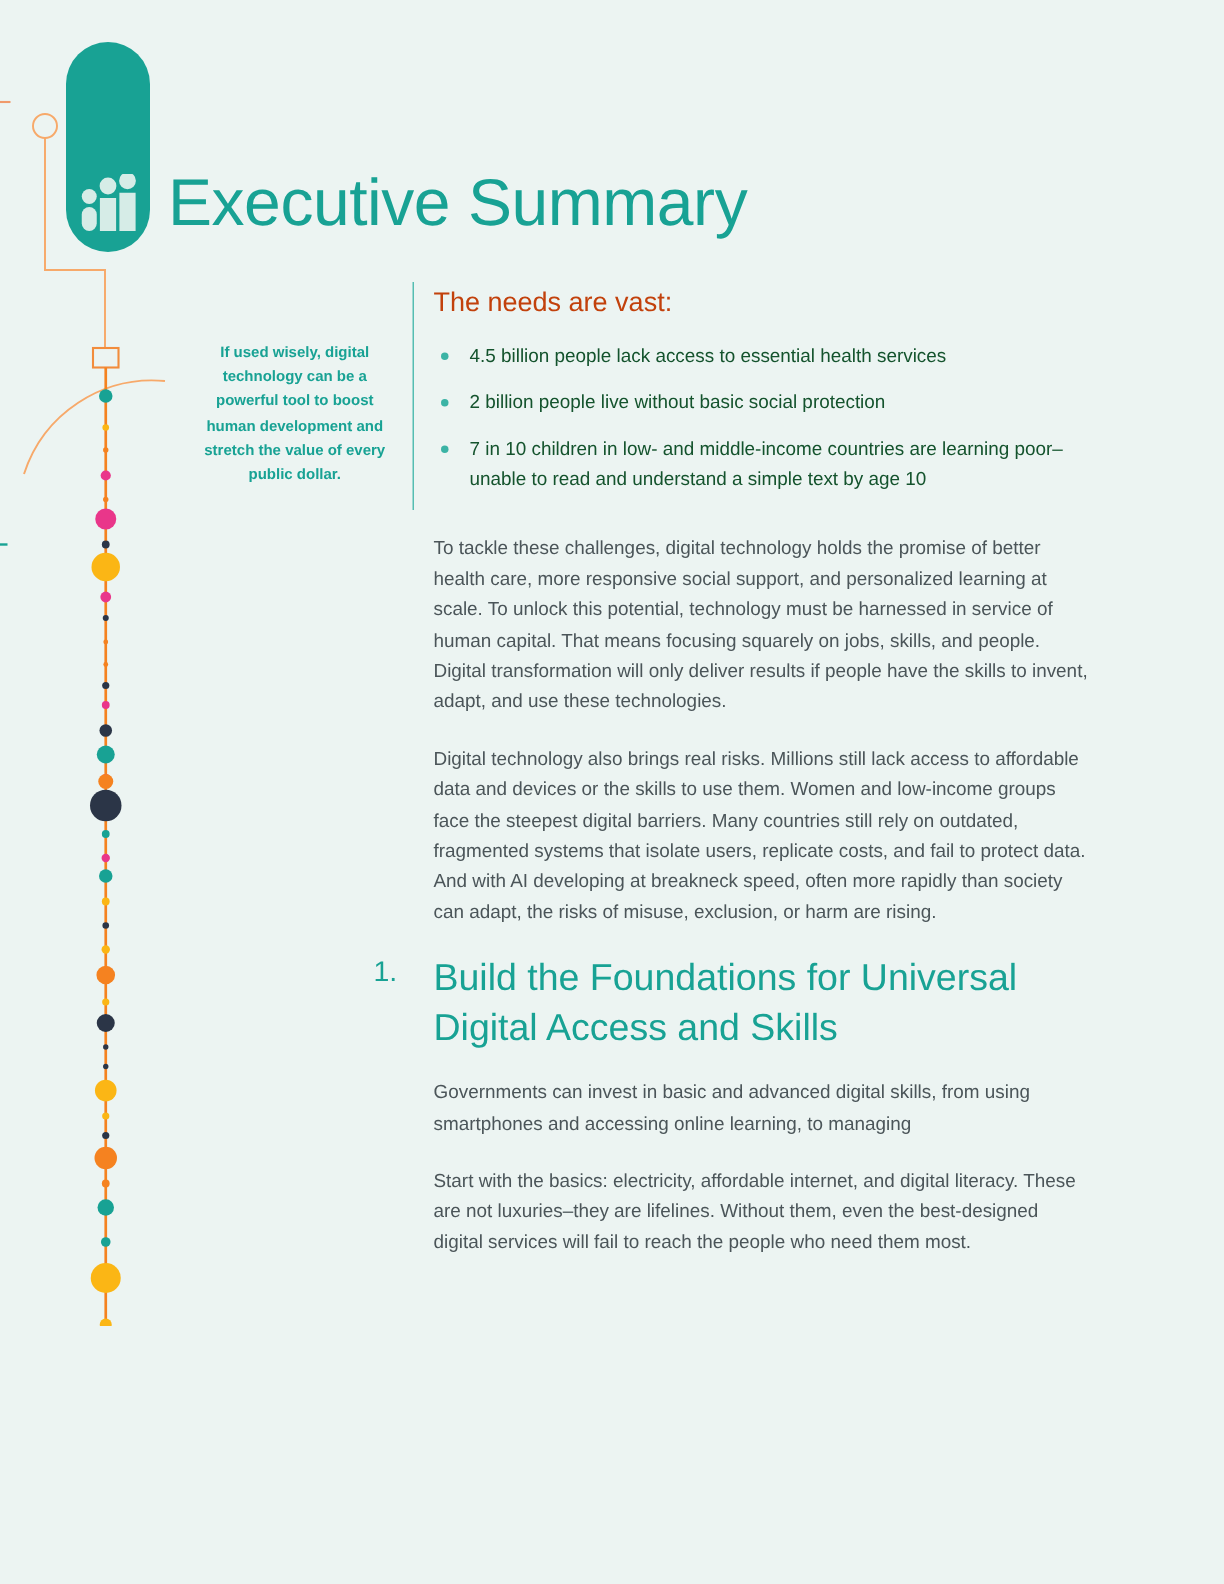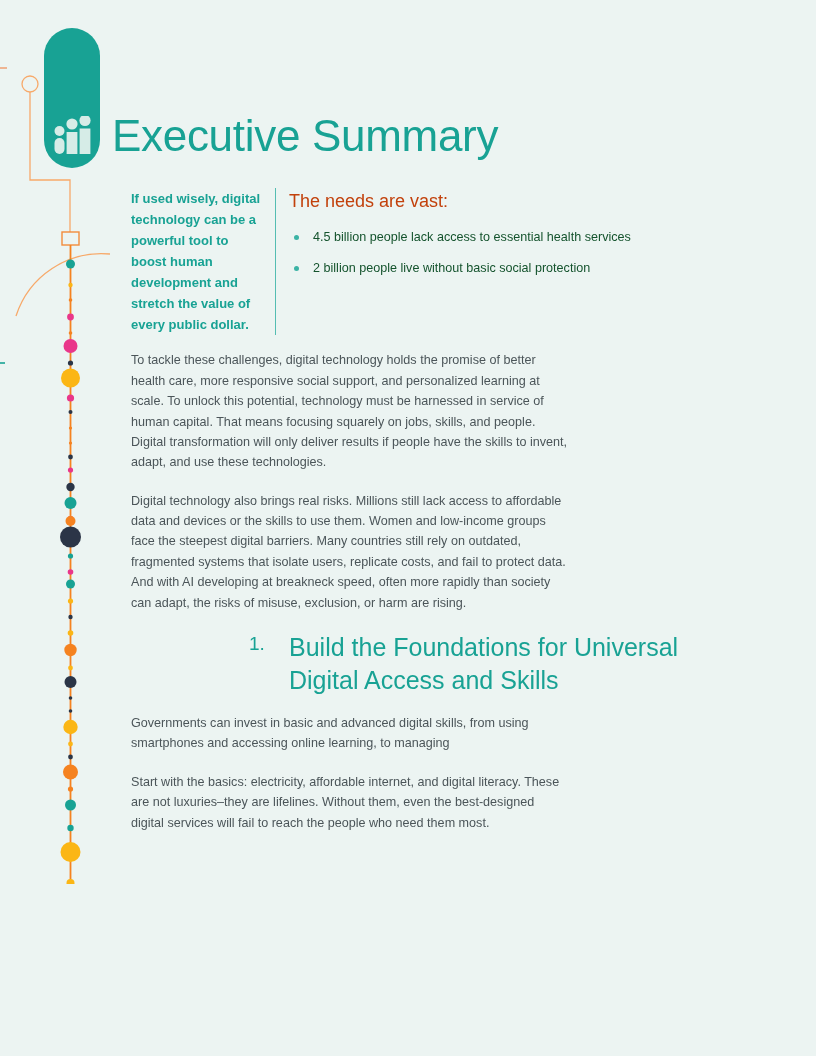--- a/index.html
+++ b/index.html
@@ -72,27 +72,28 @@
     top: 188px;
     width: 600px;
   }
   .top-row {
     display: flex;
     align-items: flex-start;
   }
   .pullquote {
     width: 144px;
     flex: 0 0 144px;
-    text-align: left;
+    text-align: center;
     color: #18a294;
     font-weight: 700;
-    font-size: 13px;
+    font-size: 10px;
     line-height: 1.62;
     padding-right: 13px;
     box-sizing: border-box;
+    margin-top: 40px;
   }
   .divider {
     width: 1px;
     align-self: stretch;
     background: #55bdb2;
     flex: 0 0 1px;
     min-height: 125px;
   }
   .needs-col {
     flex: 1 1 auto;
@@ -122,20 +123,21 @@
     position: absolute;
     left: 5px;
     top: 7px;
     width: 5px;
     height: 5px;
     border-radius: 50%;
     background: #3bb3a5;
   }
 
   .body-col {
+    margin-left: 158px;
     width: 438px;
     margin-top: 15px;
   }
   .body-col p {
     color: #4b5559;
     font-size: 12.6px;
     line-height: 1.62;
     margin: 0 0 18px 0;
   }
 
@@ -259,20 +261,21 @@
   <div class="content">
 
     <div class="top-row">
       <div class="pullquote">If used wisely, digital technology can be a powerful tool to boost human development and stretch the value of every public dollar.</div>
       <div class="divider"></div>
       <div class="needs-col">
         <p class="needs-intro">The needs are vast:</p>
         <ul class="needs" id="needs-list">
             <li><span class="bullet-dot"></span><span>4.5 billion people lack access to essential health services</span></li>
             <li><span class="bullet-dot"></span><span>2 billion people live without basic social protection</span></li>
+            <li><span class="bullet-dot"></span><span>7 in 10 children in low- and middle-income countries are learning poor–unable to read and understand a simple text by age 10</span></li>
           </ul>
       </div>
     </div>
 
     <div class="body-col" id="body-paragraphs">
         <p>To tackle these challenges, digital technology holds the promise of better health care, more responsive social support, and personalized learning at scale. To unlock this potential, technology must be harnessed in service of human capital. That means focusing squarely on jobs, skills, and people. Digital transformation will only deliver results if people have the skills to invent, adapt, and use these technologies.</p>
         <p>Digital technology also brings real risks. Millions still lack access to affordable data and devices or the skills to use them. Women and low-income groups face the steepest digital barriers. Many countries still rely on outdated, fragmented systems that isolate users, replicate costs, and fail to protect data. And with AI developing at breakneck speed, often more rapidly than society can adapt, the risks of misuse, exclusion, or harm are rising.</p>
       </div>
 
     <div class="action-heading">

